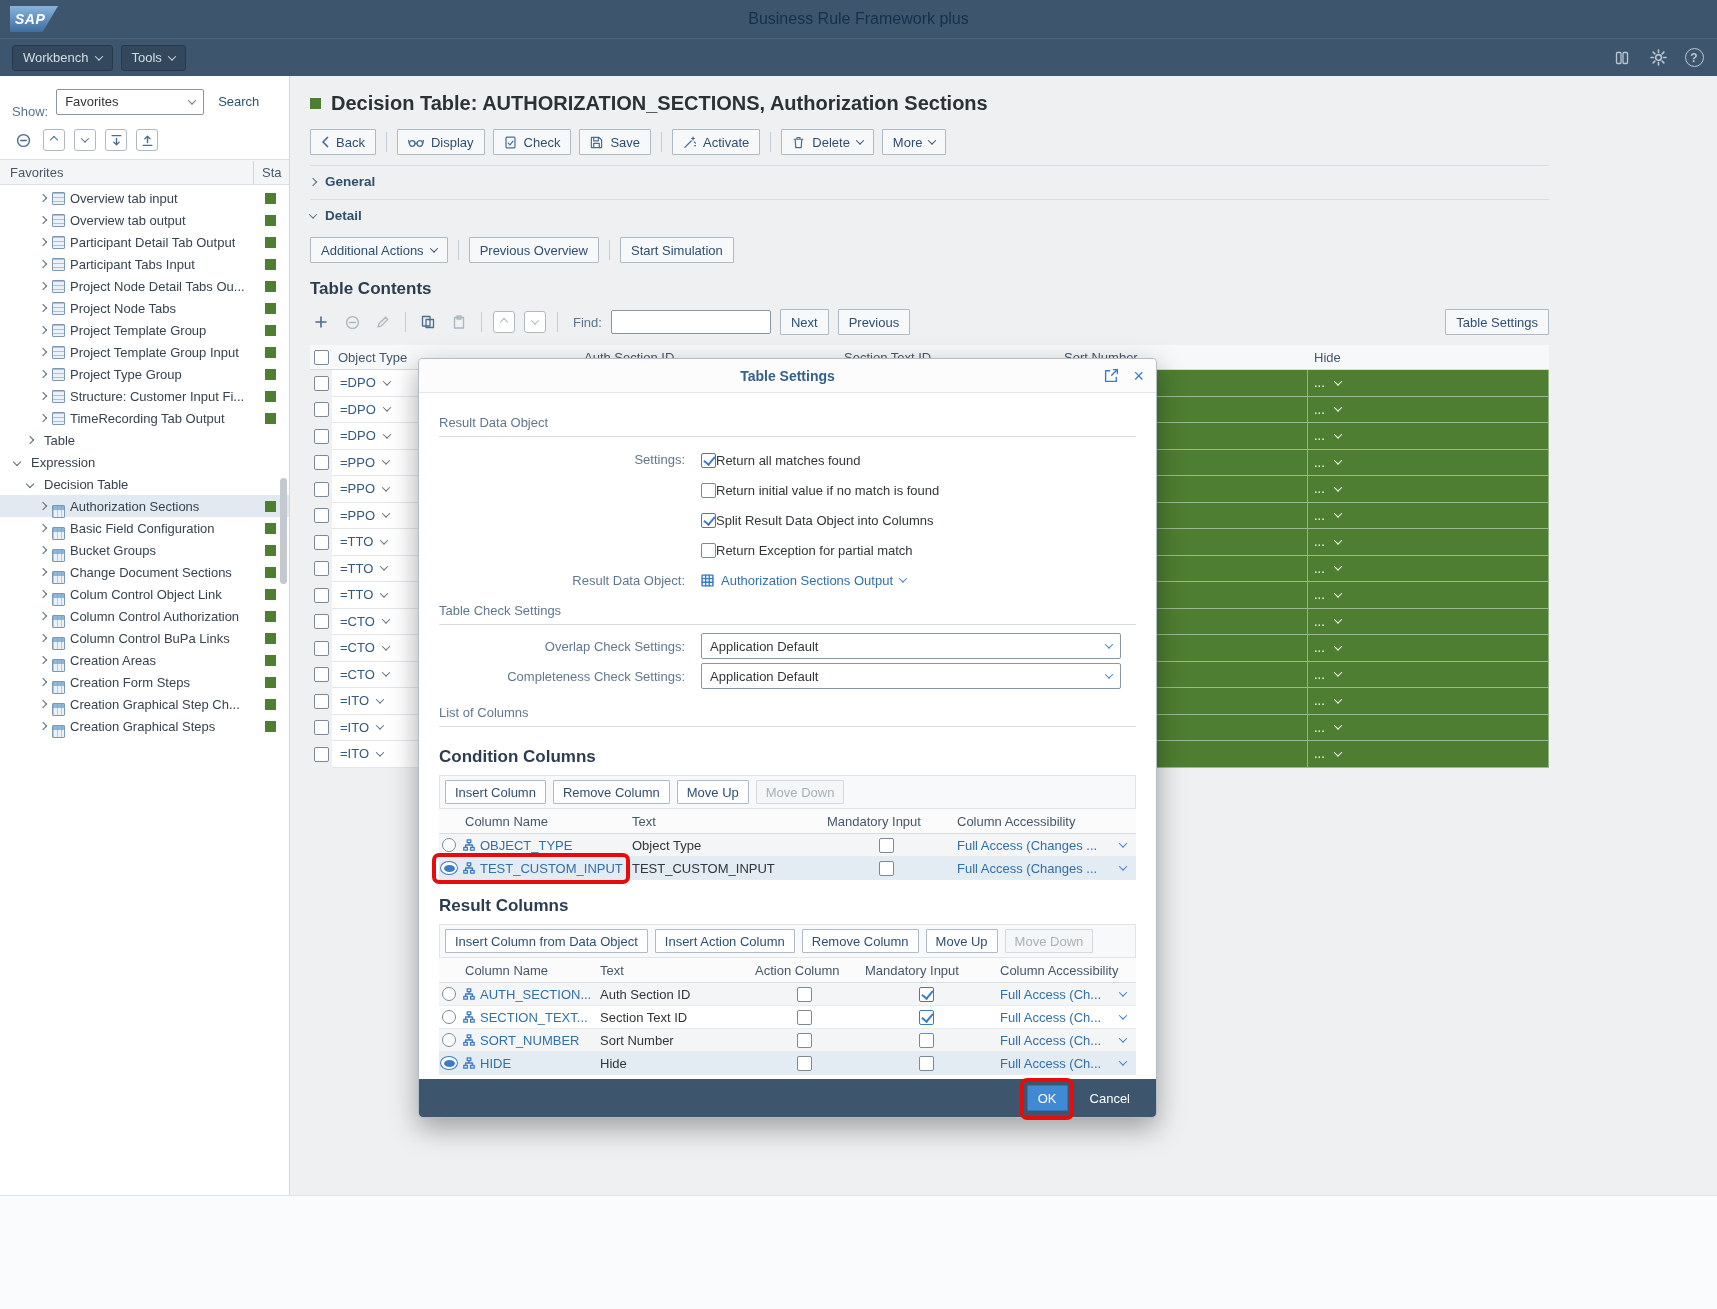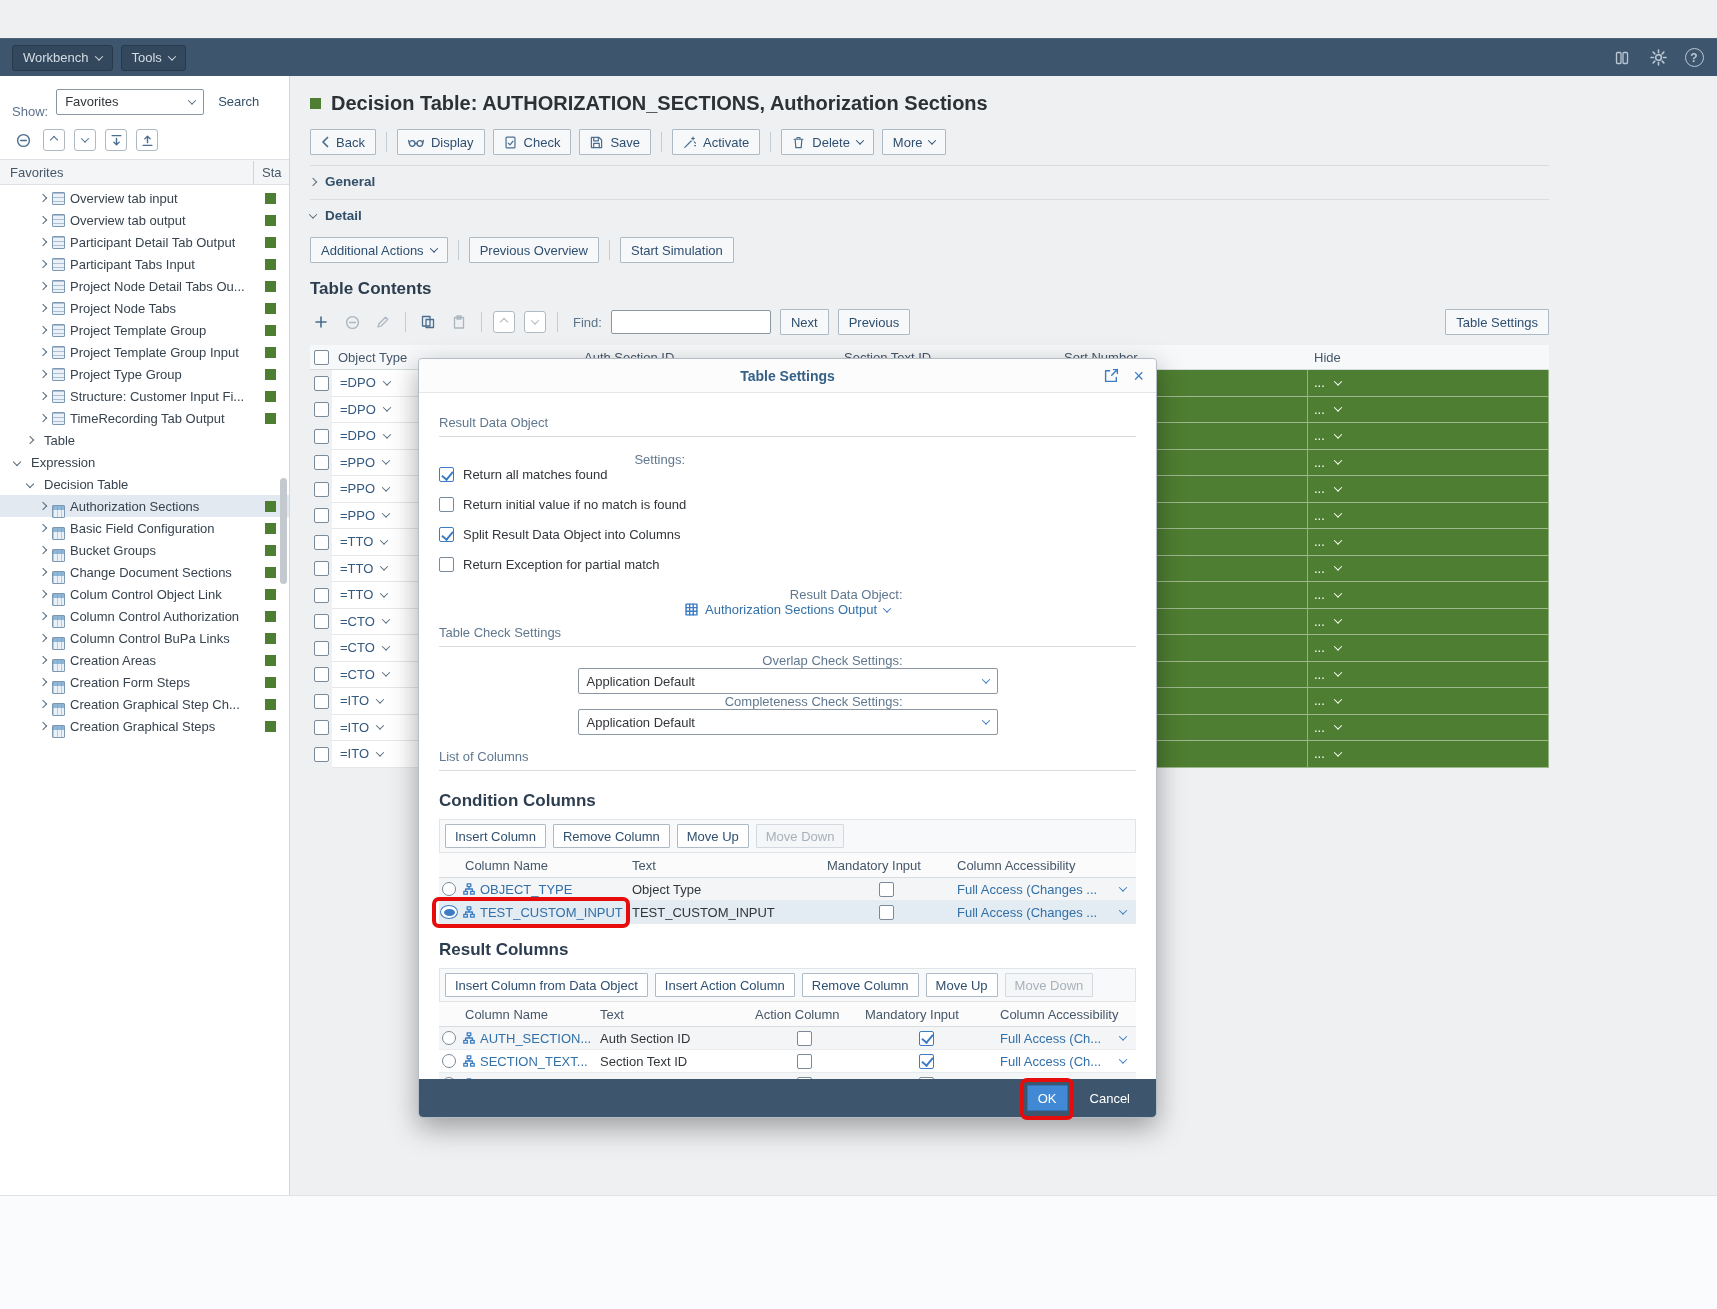--- a/index.html
+++ b/index.html
@@ -99,23 +99,23 @@
   .bottom-strip { position: absolute; top: 1195px; left: 0; width: 100%; height: 114px; background: #fafbfc; border-top: 1px solid #dfe3e6; }
 
   
   .dialog { position: absolute; left: 418px; top: 358px; width: 739px; height: 760px; background: #fff; border: 1px solid #b4bdc5; border-radius: 4px; box-shadow: 0 10px 28px rgba(0,0,0,.35); z-index: 10; }
   .dlg-header { position: relative; height: 34px; border-bottom: 1px solid #e4e7ea; display: flex; align-items: center; border-radius: 4px 4px 0 0; background: #fcfcfd; }
   .dlg-title { position: absolute; left: 0; right: 0; text-align: center; color: #346187; font-weight: bold; font-size: 14px; }
   .dlg-hicons { margin-left: auto; display: flex; align-items: center; gap: 14px; padding-right: 12px; z-index: 1; }
   .dlg-hicons .hbtn { background: none; border: none; color: #3b7cc4; cursor: pointer; display: flex; align-items: center; font-size: 18px; line-height: 1; }
   .dlg-body { padding: 0 20px; height: 688px; overflow: hidden; }
   .dsection { margin-top: 22px; color: #60788f; padding-bottom: 6px; border-bottom: 1px solid #d9dcdf; }
-  .form-row { display: flex; align-items: center; min-height: 30px; flex-direction: column; }
+  .form-row { display: flex; align-items: center; min-height: 30px; }
   .form-lbl { width: 262px; flex: none; text-align: right; padding-right: 16px; color: #60788f; }
-  .chk-row { display: flex; align-items: flex-start; height: 30px; gap: 9px; }
+  .chk-row { display: flex; align-items: center; height: 30px; }
   .chk-lbl { color: #32363a; }
   .rdo-val { display: flex; align-items: center; gap: 7px; }
   .dlg-sel { width: 420px; }
   .dlg-toolbar { margin-top: 8px; border: 1px solid #e2e5e8; background: #f8f9fa; padding: 4px 5px; display: flex; gap: 7px; align-items: center; }
   .btn.sm { height: 24px; padding: 0 9px; background: #fff; }
   .btn.sm.disabled { background: #f5f6f7; }
   .dlg-h2 { margin-top: 16px; }
   .dlg-h2.first { margin-top: 20px; }
   .dlg-tbl { width: 100%; }
   .dlg-thead { display: flex; align-items: center; height: 25px; border-bottom: 1px solid #d8dce0; color: #45576a; background: #fbfbfc; }
@@ -144,20 +144,26 @@
   .ok-annot { display: block; inset: -7px -6px -9px -7px; }
 
   .svgi { display: block; }
   svg { stroke: currentColor; fill: none; stroke-width: 1.3; stroke-linecap: round; stroke-linejoin: round; }
 </style>
 </head>
 <body>
 
 <div class="screen">
 
+  <header class="topbar">
+    <div class="sap-logo">
+        <span>SAP</span>
+      </div>
+    <div class="app-title">Business Rule Framework plus</div>
+  </header>
 
   <div class="menubar">
     <button class="menu-btn">
       <span>Workbench</span>
       <span class="cv down"></span>
     </button>
     <button class="menu-btn">
       <span>Tools</span>
       <span class="cv down"></span>
     </button>

